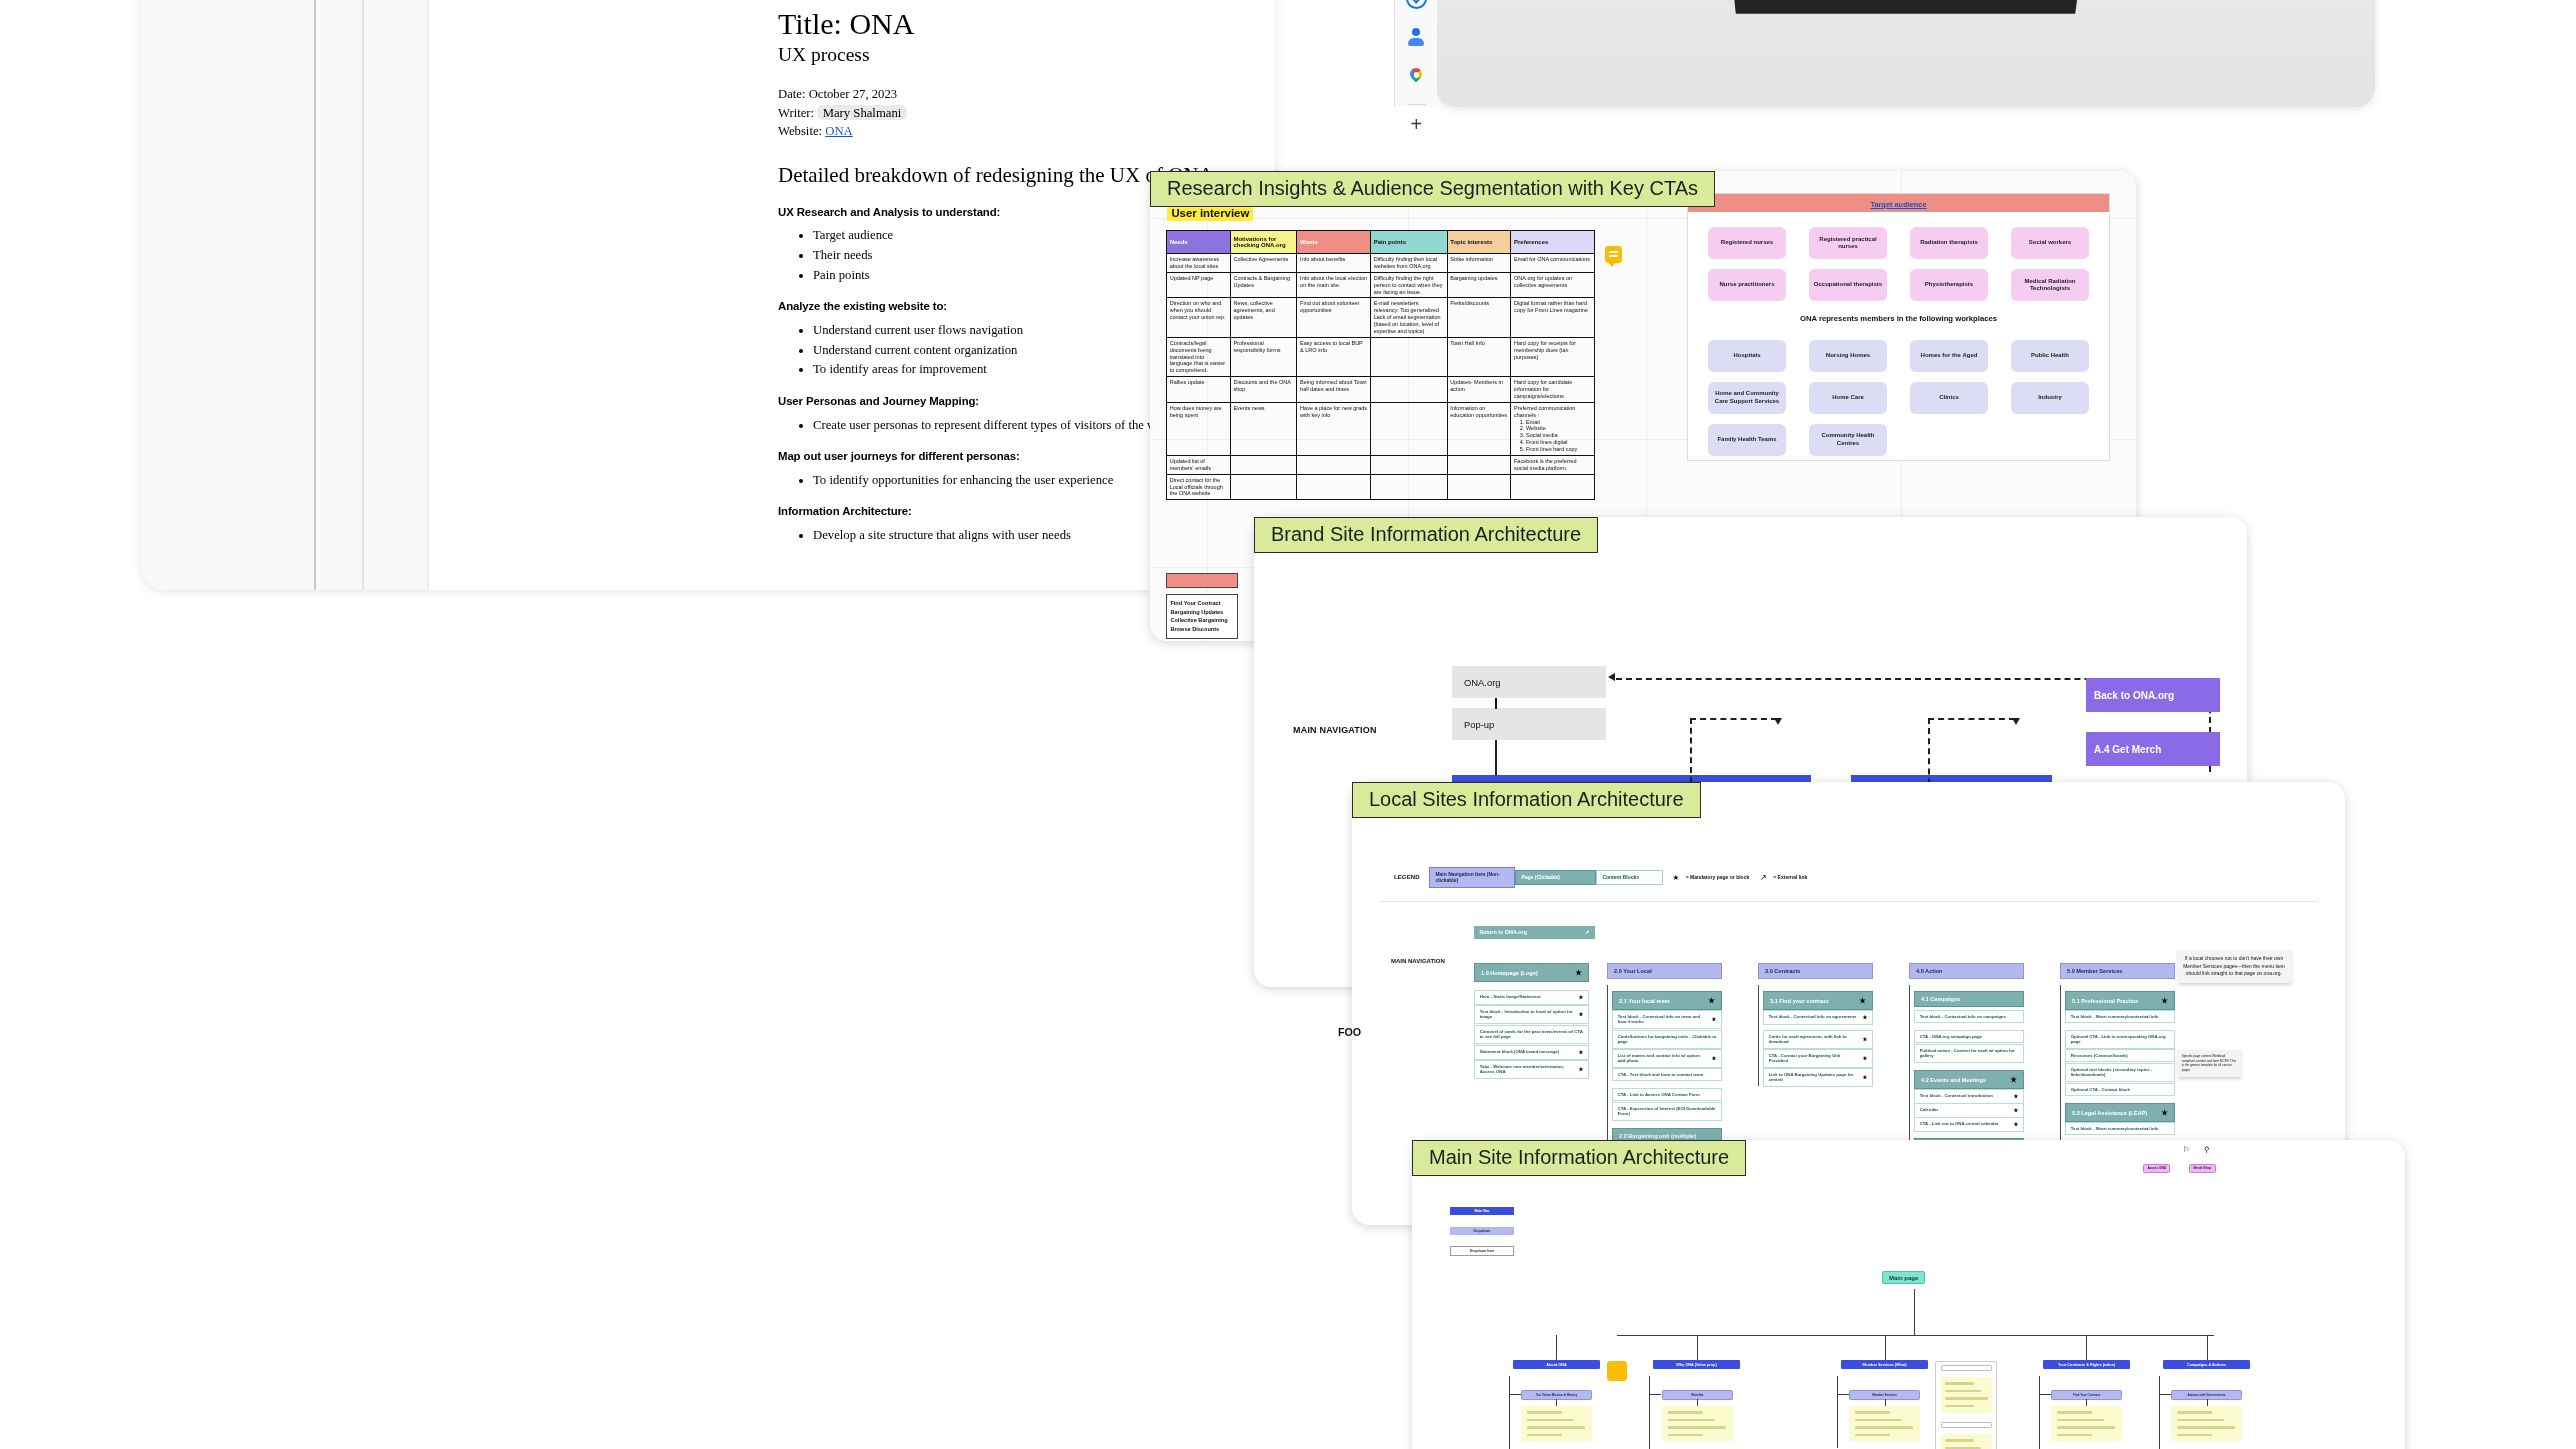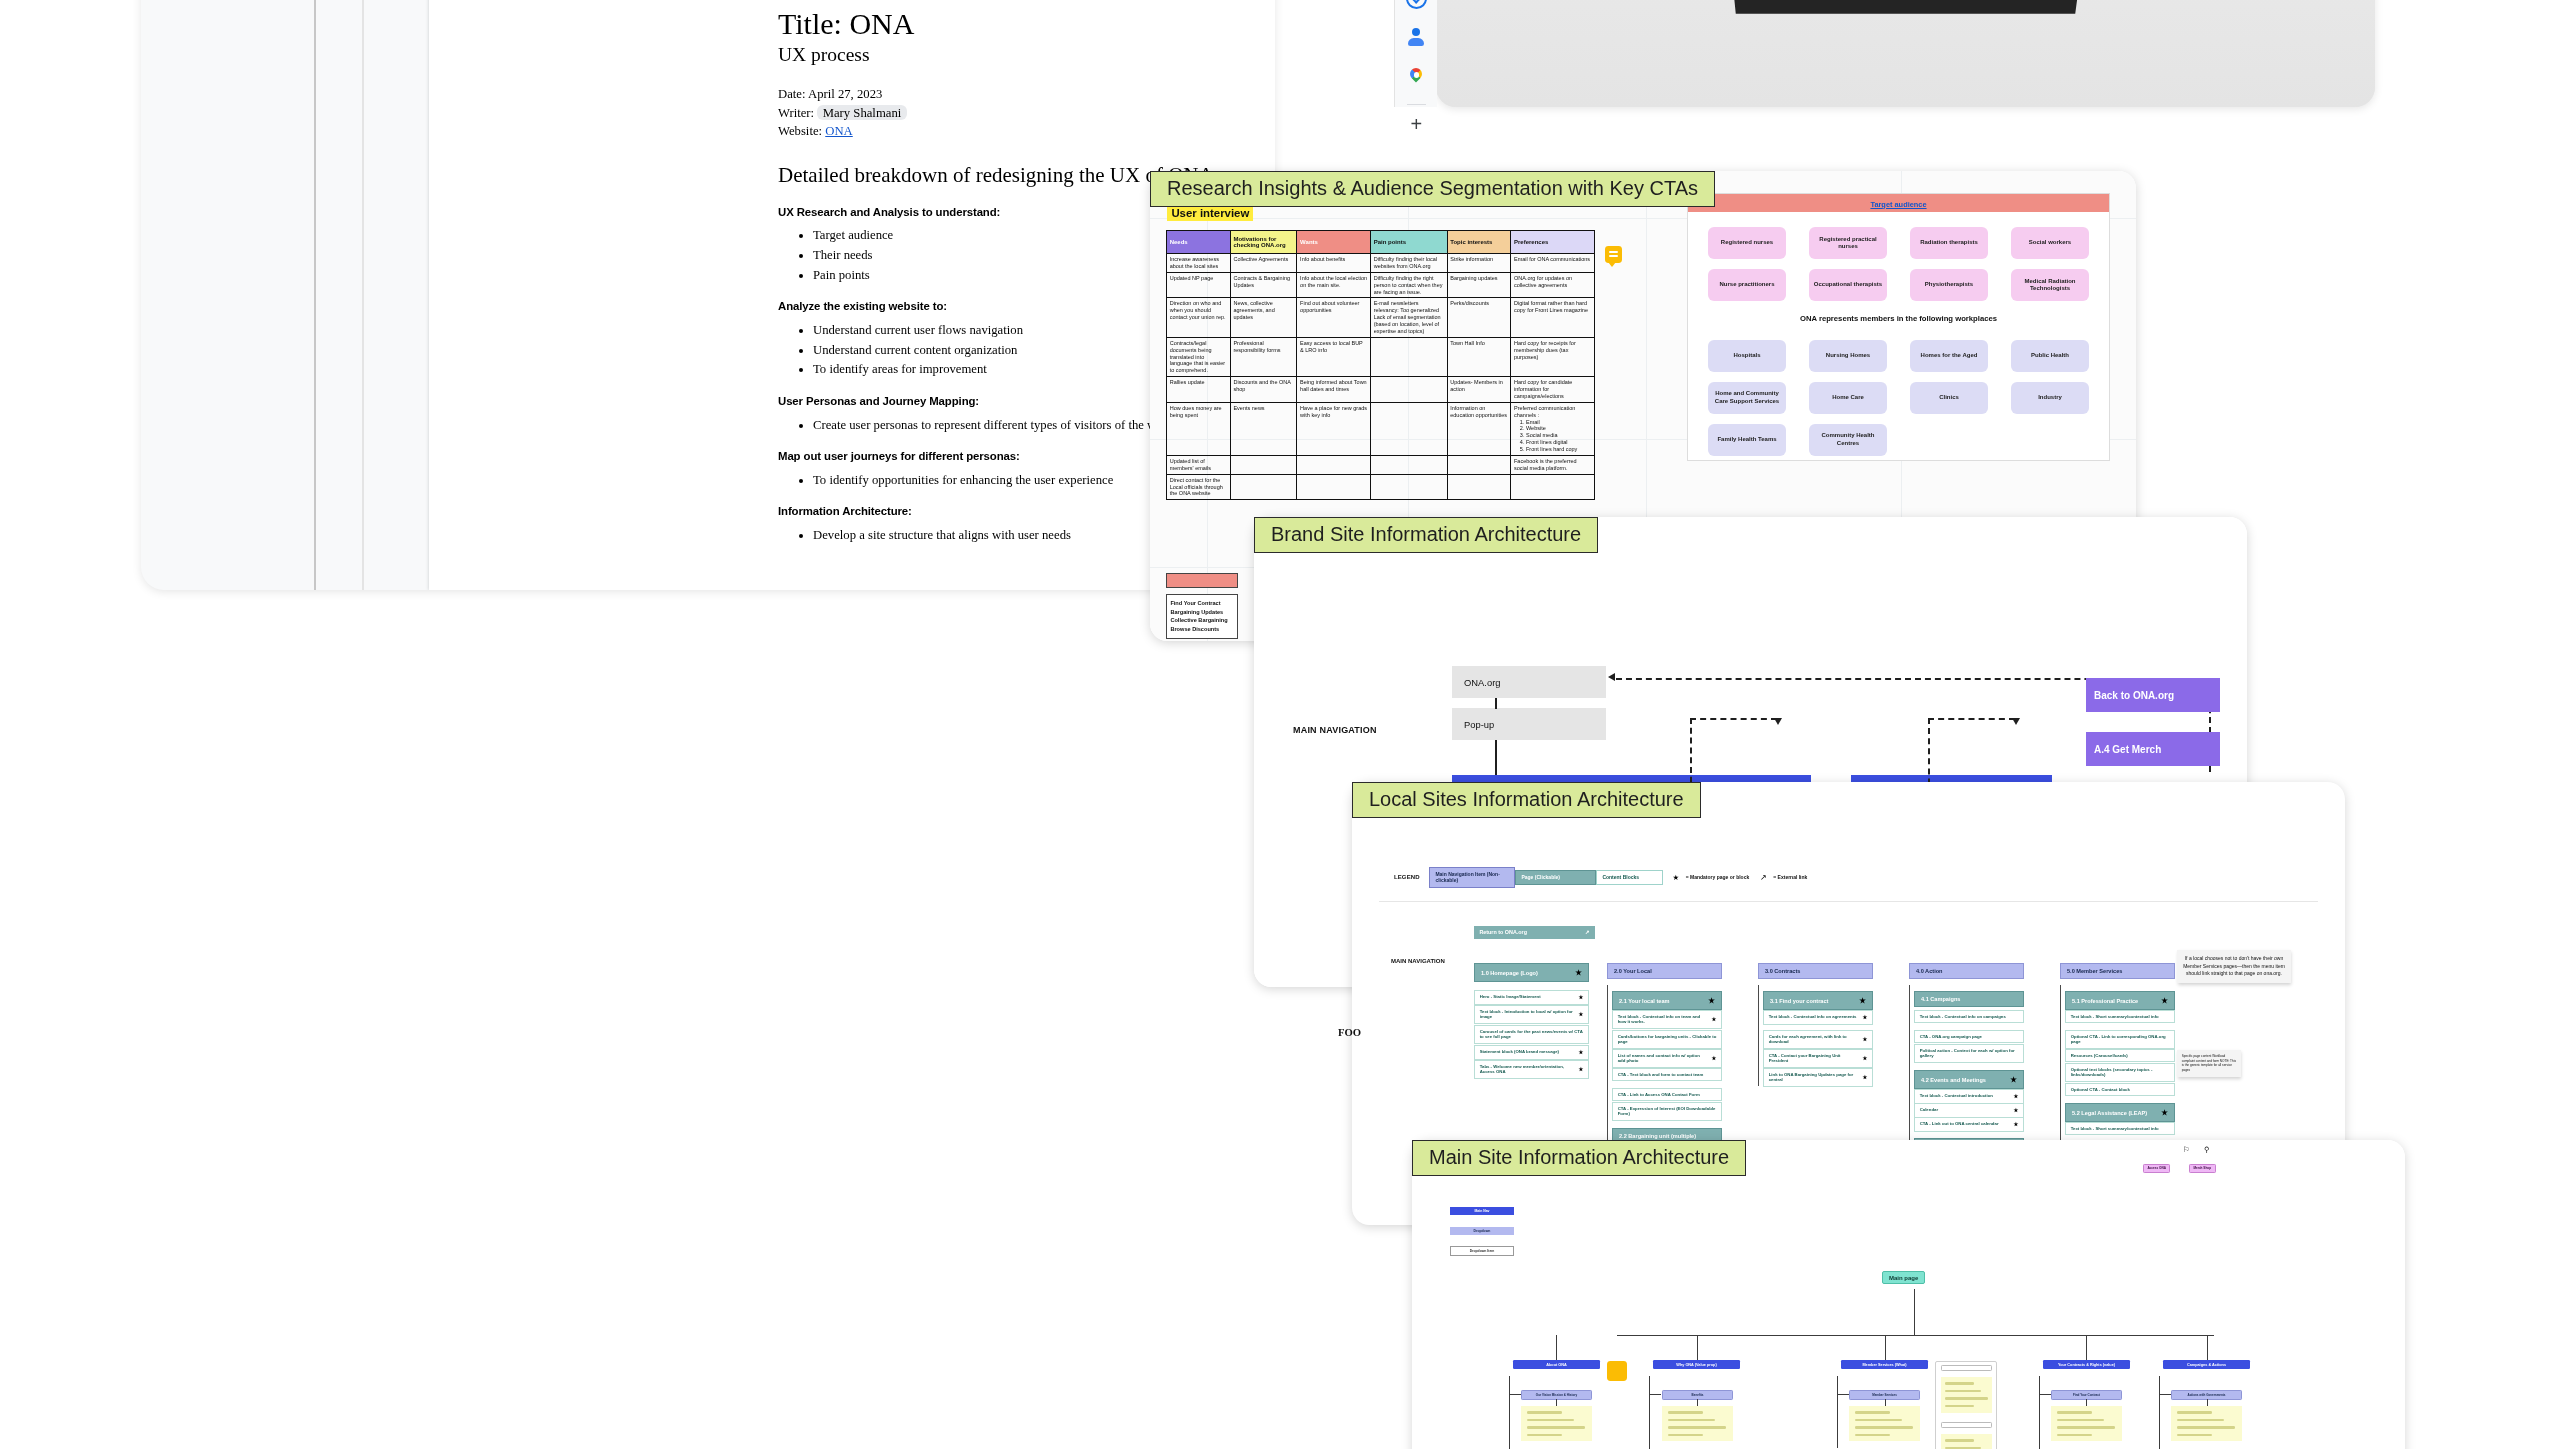--- a/index.html
+++ b/index.html
@@ -146,38 +146,38 @@
      text-align:center; padding: 2.7px 1.3px; border-radius:1.3px; }
   .ms-sub { position:absolute; background:#b3b9ef; border:0.7px solid #8e95d6; color:#16264d;
      font-size: 3px; font-weight:bold; text-align:center; padding: 2px 1.3px; border-radius:1.3px; }
   .ms-yel { position:absolute; background:#fbfbd0; }
   .ms-yel i { position:absolute; left: 8%; height: 2.7px; background:#d4d48a; border-radius:1.3px; }
   .ms-grp { position:absolute; border:0.7px solid #cfcfcf; border-radius:2px; }
   .ms-ln { position:absolute; background:#3c3c3c; }
   .ms-chip { position:absolute; background:#efb8f5; border:0.7px solid #c97fd0; color:#3b0a40;
      font-size:3.1px; font-weight:bold; padding: 1.3px 3.4px; border-radius: 1.3px; }
   .ms-ico { position:absolute; font-size: 7.4px; color:#111; }
-  .foo-lbl { position:absolute; left: 1338px; top: 1026px; font-size: 10.7px; font-weight:bold; color:#111; z-index: 25; font-family: Liberation Serif, serif; }
+  .foo-lbl { position:absolute; left: 1338px; top: 1026px; font-size: 10.7px; font-weight:bold; color:#111; z-index: 25; }
 </style>
 </head>
 <body>
 
 <div id="stage">
 
   <div class="docs-window">
     <div class="docs-ruler"></div>
     <div class="docs-ruler2"></div>
 
     <div class="docs-page">
       <div class="doc-body">
         <div class="doc-h1">Title: ONA</div>
         <div class="doc-h2">UX process</div>
         <div class="doc-meta">
           <div><span>Date:</span>
-            <span>April 27, 2023</span></div>
+            <span>October 27, 2023</span></div>
           <div><span>Writer:</span>
             <span class="chip">Mary Shalmani</span></div>
           <div><span>Website:</span>
             <span class="lnk">ONA</span></div>
         </div>
         <div class="doc-h3">Detailed breakdown of redesigning the UX of ONA</div>
         <div id="doc-sections">
             <div class="doc-sec">UX Research and Analysis to understand:</div>
             <ul class="doc-ul">
               <li>Target audience</li>

